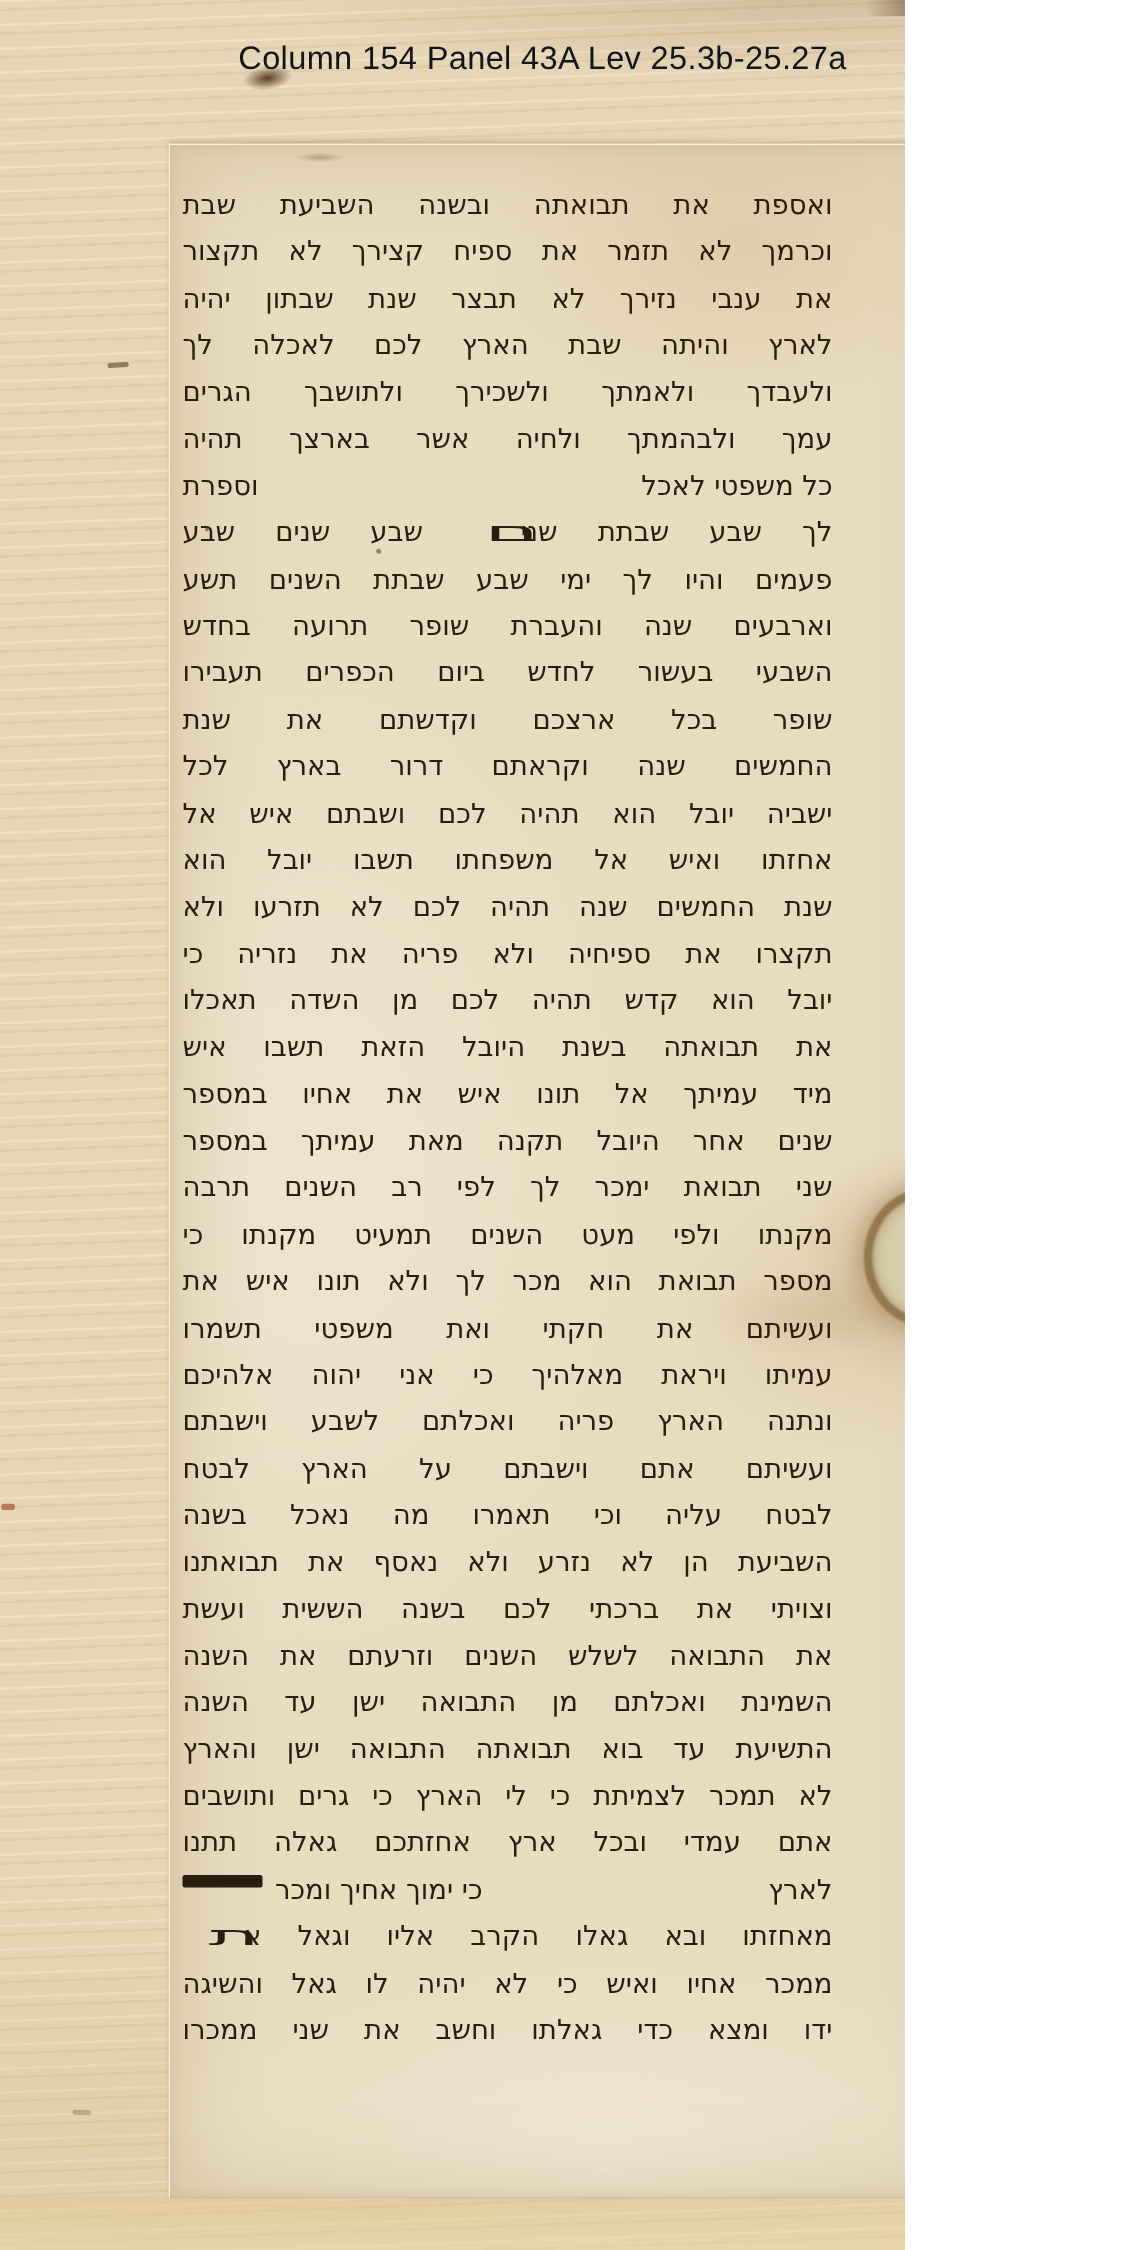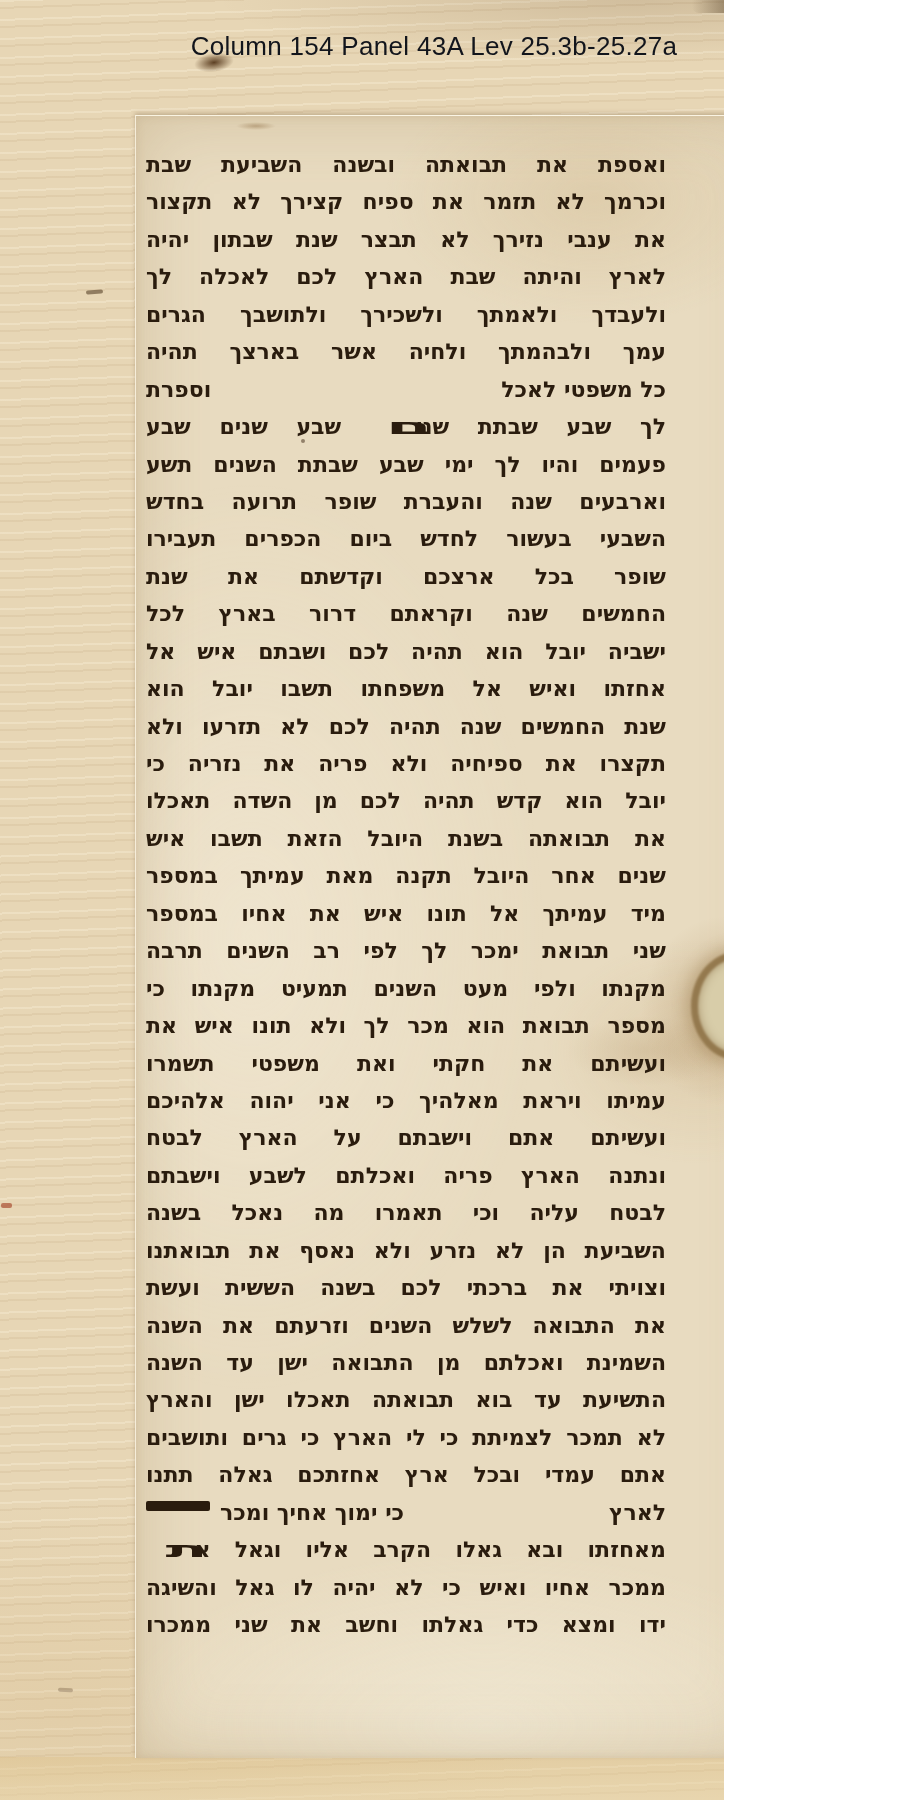--- a/index.html
+++ b/index.html
@@ -40,21 +40,21 @@
     background:radial-gradient(closest-side, rgba(150,110,60,.30), rgba(150,110,60,0));}
   .stain-haze2{position:absolute;left:430px;top:900px;width:160px;height:70px;border-radius:50%;
     background:radial-gradient(closest-side, rgba(150,115,65,.16), rgba(150,115,65,0));}
   .stain{position:absolute;left:555px;top:835px;width:84px;height:96px;border-radius:50%;
     background:var(--stainfill,#d8cda9);border:7px solid rgba(125,92,48,.75);
     box-shadow:0 0 14px 6px rgba(140,105,55,.30), inset 0 0 10px rgba(118,88,45,.5);filter:blur(1px);}
   .speck{position:absolute;width:4px;height:4px;border-radius:50%;background:rgba(60,40,20,.5);}
   .smudge-top{position:absolute;left:100px;top:6px;width:40px;height:8px;border-radius:50%;
     background:radial-gradient(closest-side, rgba(130,95,50,.4), rgba(130,95,50,0));}
   .textcol{position:absolute;right:107px;top:30px;width:520px;direction:rtl;
-    color:var(--ink,#2a1c0e);font-weight:700;font-size:22px;}
+    color:var(--ink,#2a1c0e);font-weight:400;font-size:22px;}
   .tline{height:37.45px;line-height:37.1px;overflow:visible;}
   .just{text-align:justify;text-align-last:justify;}
   .gap{display:flex;justify-content:space-between;}
   .filler{display:inline-block;width:64px;height:10px;background:var(--ink,#2a1c0e);
     border-radius:2px;margin-right:10px;position:relative;top:-0.38em;}
   .stretchbox{display:inline-block;text-align:center;}
   .stretch{display:inline-block;transform-origin:center;}
 </style>
 </head>
 <body>
@@ -102,35 +102,35 @@
         <div class="tline just">וארבעים שנה והעברת שופר תרועה בחדש</div>
         <div class="tline just">השבעי בעשור לחדש ביום הכפרים תעבירו</div>
         <div class="tline just">שופר בכל ארצכם וקדשתם את שנת</div>
         <div class="tline just">החמשים שנה וקראתם דרור בארץ לכל</div>
         <div class="tline just">ישביה יובל הוא תהיה לכם ושבתם איש אל</div>
         <div class="tline just">אחזתו ואיש אל משפחתו תשבו יובל הוא</div>
         <div class="tline just">שנת החמשים שנה תהיה לכם לא תזרעו ולא</div>
         <div class="tline just">תקצרו את ספיחיה ולא פריה את נזריה כי</div>
         <div class="tline just">יובל הוא קדש תהיה לכם מן השדה תאכלו</div>
         <div class="tline just">את תבואתה בשנת היובל הזאת תשבו איש</div>
+        <div class="tline just">מיד עמיתך אל תונו איש את אחיו במספר</div>
         <div class="tline just">שנים אחר היובל תקנה מאת עמיתך במספר</div>
-        <div class="tline just">מיד עמיתך אל תונו איש את אחיו במספר</div>
         <div class="tline just">שני תבואת ימכר לך לפי רב השנים תרבה</div>
         <div class="tline just">מקנתו ולפי מעט השנים תמעיט מקנתו כי</div>
         <div class="tline just">מספר תבואת הוא מכר לך ולא תונו איש את</div>
         <div class="tline just">ועשיתם את חקתי ואת משפטי תשמרו</div>
         <div class="tline just">עמיתו ויראת מאלהיך כי אני יהוה אלהיכם</div>
+        <div class="tline just">ונתנה הארץ פריה ואכלתם לשבע וישבתם</div>
         <div class="tline just">ועשיתם אתם וישבתם על הארץ לבטח</div>
-        <div class="tline just">ונתנה הארץ פריה ואכלתם לשבע וישבתם</div>
         <div class="tline just">לבטח עליה וכי תאמרו מה נאכל בשנה</div>
         <div class="tline just">השביעת הן לא נזרע ולא נאסף את תבואתנו</div>
         <div class="tline just">וצויתי את ברכתי לכם בשנה הששית ועשת</div>
         <div class="tline just">את התבואה לשלש השנים וזרעתם את השנה</div>
         <div class="tline just">השמינת ואכלתם מן התבואה ישן עד השנה</div>
-        <div class="tline just">התשיעת עד בוא תבואתה תאכלו ישן והארץ</div>
+        <div class="tline just">התשיעת עד בוא תבואתה התבואה ישן והארץ</div>
         <div class="tline just">לא תמכר לצמיתת כי לי הארץ כי גרים ותושבים</div>
         <div class="tline just">אתם עמדי ובכל ארץ אחזתכם גאלה תתנו</div>
         <div class="tline gap">
           <span>לארץ</span>
           <span>כי ימוך אחיך ומכר<span class="filler"></span></span>
         </div>
         <div class="tline just">מאחזתו ובא גאלו הקרב אליו וגאל א<span class="stretchbox" style="width: 2.2em;"><span class="stretch" style="transform: scaleX(2.8);">ת</span></span></div>
         <div class="tline just">ממכר אחיו ואיש כי לא יהיה לו גאל והשיגה</div>
         <div class="tline just">ידו ומצא כדי גאלתו וחשב את שני ממכרו</div>
       </div>

